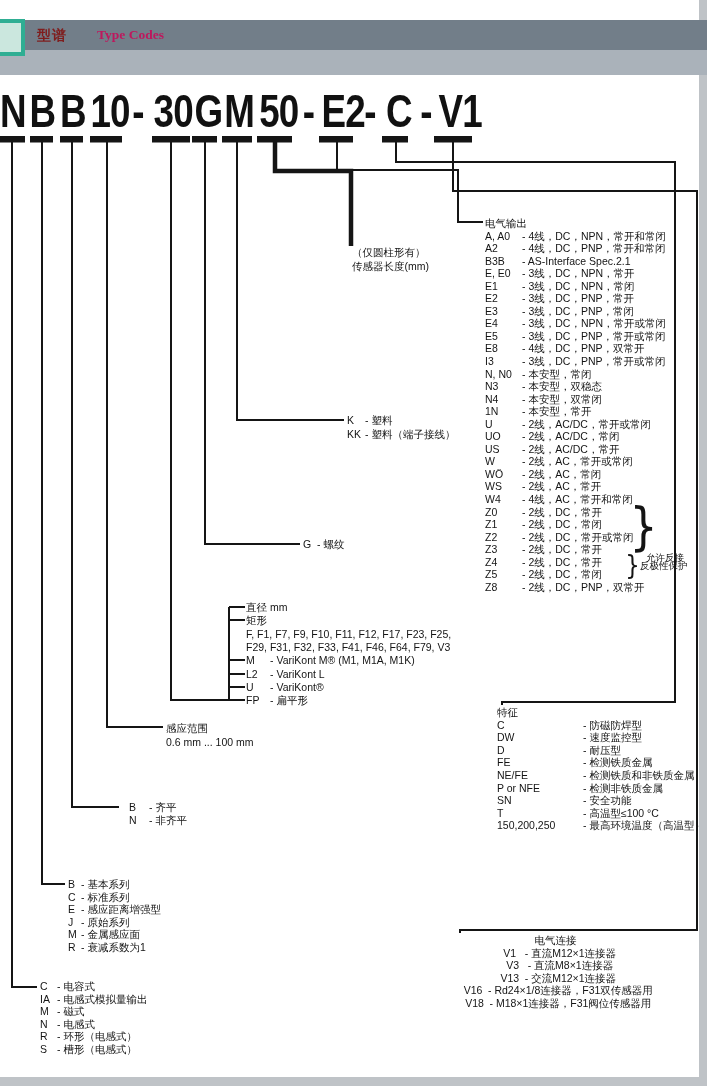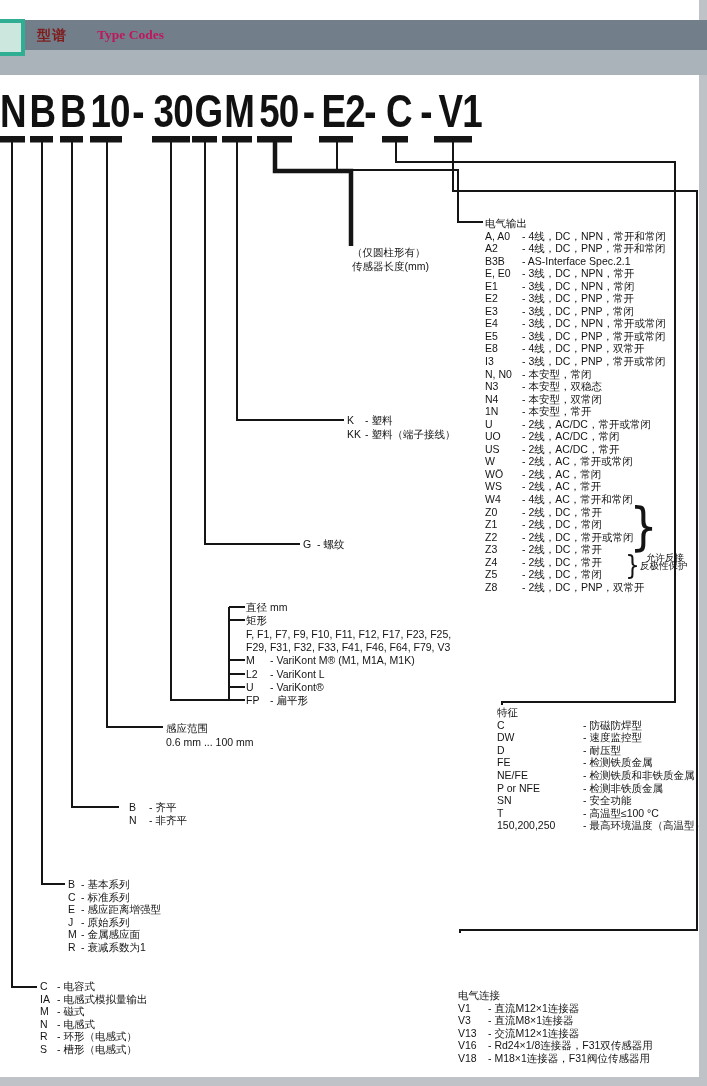--- a/index.html
+++ b/index.html
@@ -37,21 +37,21 @@
   svg.lines path.thick{stroke-width:4.5;}
   svg.lines rect{fill:#151515;}
 
   .sec{position:absolute;font-size:10.5px;line-height:12.6px;color:#141414;white-space:nowrap;}
   .sec-title{font-size:10.5px;}
   .code{display:inline-block;}
   #elec-output{left:485px;top:217px;line-height:12.55px;}
   #elec-output .code{width:37px;}
   #features{left:497px;top:706px;}
   #features .code{width:86px;}
-  #elec-conn{left:458px;top:989px;}
+  #elec-conn{left:458px;top:934px;text-align:center;}
   #elec-conn .code{width:30px;}
   #housing{left:246px;top:601px;line-height:13.35px;}
   #housing .code{width:24px;}
   #material{left:347px;top:414px;line-height:13.5px;}
   #material .code{width:18px;vertical-align:top;}
   #material .desc{display:inline-block;width:118px;white-space:normal;}
   #thread{left:303px;top:538px;}
   #thread .code{width:14px;}
   #length-note{left:352px;top:246px;width:112px;line-height:13.5px;}
   #range{left:166px;top:721px;line-height:14px;}

